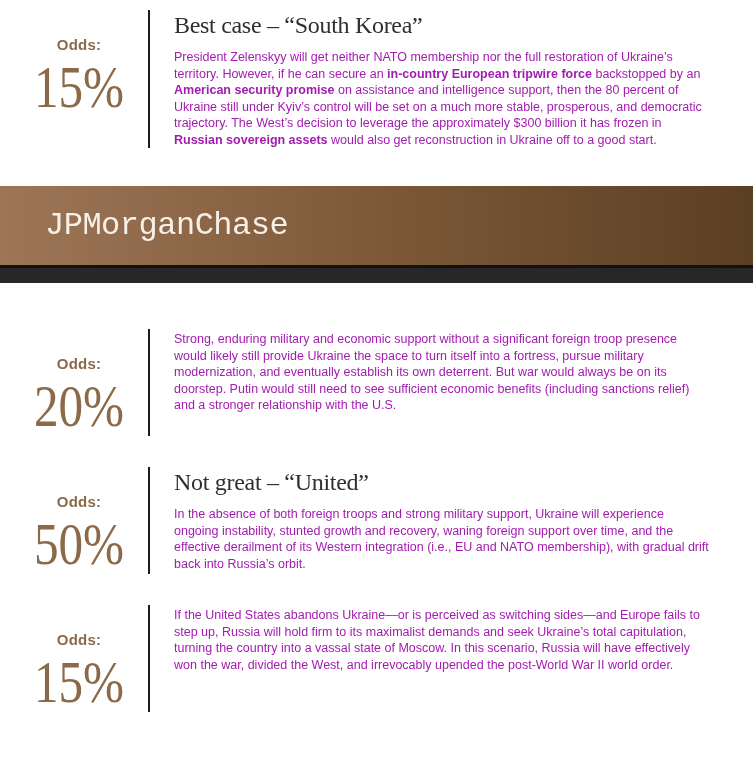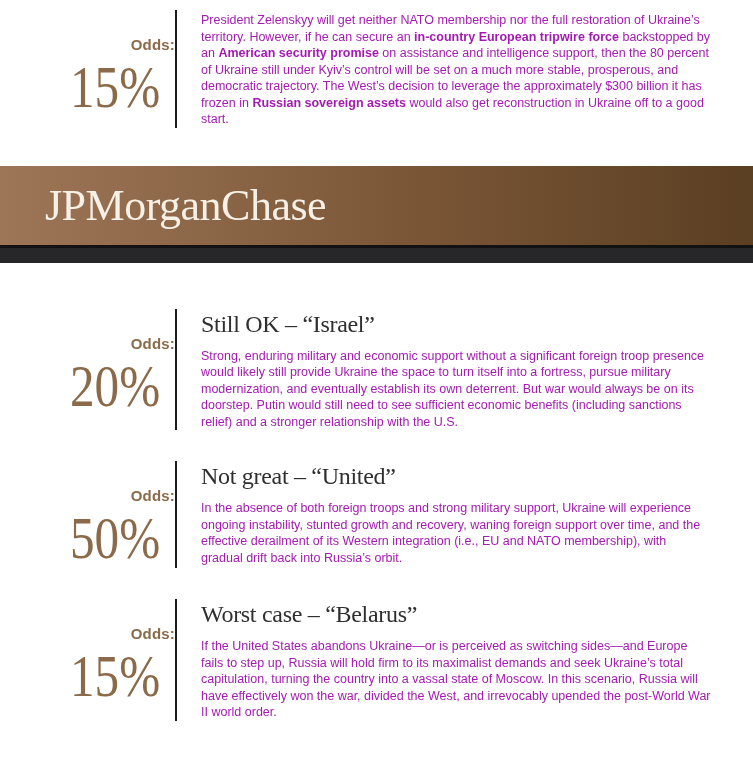--- a/index.html
+++ b/index.html
@@ -8,24 +8,24 @@
     min-height: 772px;
     background: #ffffff;
     font-family: "Liberation Sans", sans-serif;
     padding-top: 10px;
     box-sizing: border-box;
   }
 
   
   .scenario { display: flex; align-items: stretch; }
   .odds-col {
-    width: 175px;
+    width: 148px;
     flex-shrink: 0;
     box-sizing: border-box;
-    text-align: right;
+    text-align: center;
     padding-top: 26px;
     padding-left: 10px;
   }
   .odds-label {
     font-size: 15px;
     font-weight: bold;
     letter-spacing: 0.2px;
     color: #8b6a49;
   }
   .odds-value {
@@ -64,22 +64,22 @@
   .banner {
     margin-top: 38px;
     height: 79px;
     background: linear-gradient(to right, #9d7658, #7a5636 55%, #5b3f23);
     display: flex;
     align-items: center;
     padding-left: 45px;
     box-sizing: border-box;
   }
   .banner-logo {
-    font-family: Liberation Serif, serif;
-    font-size: 44px;
+    font-family: Liberation Mono, monospace;
+    font-size: 32px;
     letter-spacing: -0.5px;
     color: #f6f0e7;
   }
   .banner-strip {
     height: 15px;
     background: #27272a;
     border-top: 3px solid #121212;
   }
 
   .lower { padding-top: 46px; padding-bottom: 28px; }
@@ -90,38 +90,38 @@
 <body>
 
 <div class="page">
 
   <section class="scenario">
     <div class="odds-col">
       <div class="odds-label">Odds:</div>
       <div class="odds-value">15%</div>
     </div>
     <div class="content">
+      <h2 class="scenario-title">Best case – “South Korea”</h2>
       <p class="scenario-body"><span>President Zelenskyy will get neither NATO membership nor the full restoration of Ukraine’s territory. However, if he can secure an </span><b>in-country European tripwire force</b><span> backstopped by an </span><b>American security promise</b><span> on assistance and intelligence support, then the 80 percent of Ukraine still under Kyiv’s control will be set on a much more stable, prosperous, and democratic trajectory. The West’s decision to leverage the approximately $300 billion it has frozen in </span><b>Russian sovereign assets</b><span> would also get reconstruction in Ukraine off to a good start.</span></p>
     </div>
   </section>
 
   <div class="banner">
     <div class="banner-logo">JPMorganChase</div>
   </div>
   <div class="banner-strip"></div>
 
   <div class="lower">
 
     <section class="scenario">
       <div class="odds-col">
         <div class="odds-label">Odds:</div>
         <div class="odds-value">20%</div>
       </div>
       <div class="content">
-        <h2 class="scenario-title">Still OK – “Israel”</h2>
         <p class="scenario-body"><span>Strong, enduring military and economic support without a significant foreign troop presence would likely still provide Ukraine the space to turn itself into a fortress, pursue military modernization, and eventually establish its own deterrent. But war would always be on its doorstep. Putin would still need to see sufficient economic benefits (including sanctions relief) and a stronger relationship with the U.S.</span></p>
       </div>
     </section>
 
     <section class="scenario">
       <div class="odds-col">
         <div class="odds-label">Odds:</div>
         <div class="odds-value">50%</div>
       </div>
       <div class="content">
@@ -129,19 +129,18 @@
         <p class="scenario-body"><span>In the absence of both foreign troops and strong military support, Ukraine will experience ongoing instability, stunted growth and recovery, waning foreign support over time, and the effective derailment of its Western integration (i.e., EU and NATO membership), with gradual drift back into Russia’s orbit.</span></p>
       </div>
     </section>
 
     <section class="scenario">
       <div class="odds-col">
         <div class="odds-label">Odds:</div>
         <div class="odds-value">15%</div>
       </div>
       <div class="content">
-        <h2 class="scenario-title">Worst case – “Belarus”</h2>
         <p class="scenario-body"><span>If the United States abandons Ukraine—or is perceived as switching sides—and Europe fails to step up, Russia will hold firm to its maximalist demands and seek Ukraine’s total capitulation, turning the country into a vassal state of Moscow. In this scenario, Russia will have effectively won the war, divided the West, and irrevocably upended the post-World War II world order.</span></p>
       </div>
     </section>
 
   </div>
 </div>
 
 </body></html>

